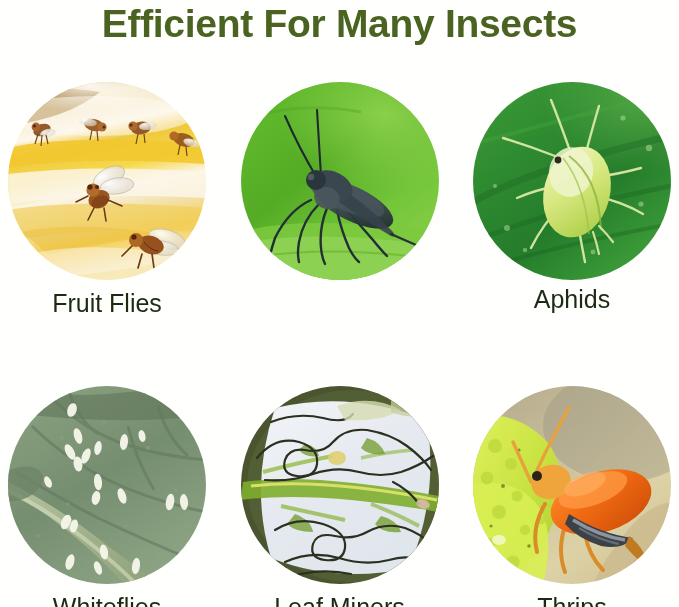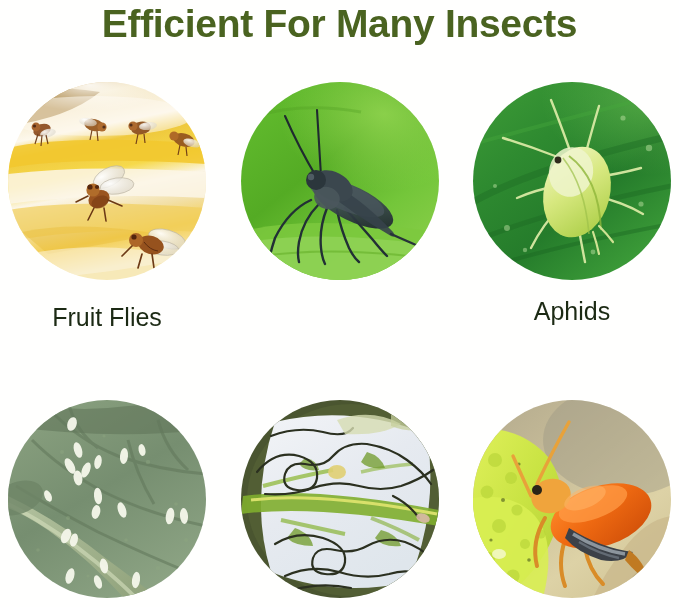--- a/index.html
+++ b/index.html
@@ -58,28 +58,28 @@
     border-radius: 50%;
     overflow: hidden;
     position: relative;
   }
   .circle svg {
     display: block;
     width: 198px;
     height: 198px;
   }
   .caption {
-    margin-top: 22px;
+    margin-top: 8px;
     font-size: 25px;
     color: #1c2a14;
     font-family: "Liberation Sans", sans-serif;
     line-height: 30px;
     white-space: nowrap;
   }
-  .cell.c3 .caption { margin-top: 16px; }
+  .cell.c3 .caption { margin-top: 4px; }
 </style>
 </head>
 <body>
 
 <div class="page">
 
   <div class="title">Efficient For Many Insects</div>
 
   <div class="grid">
 

